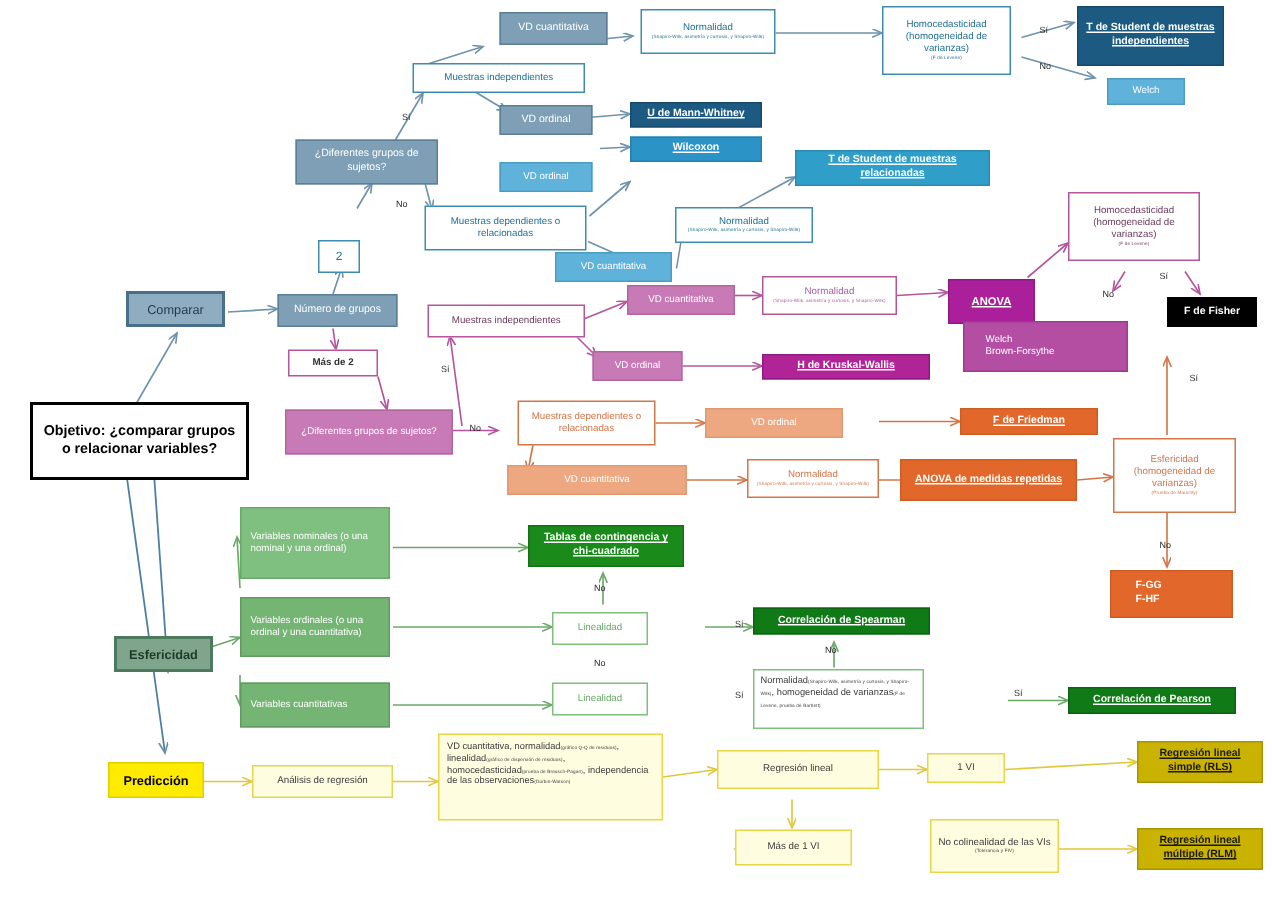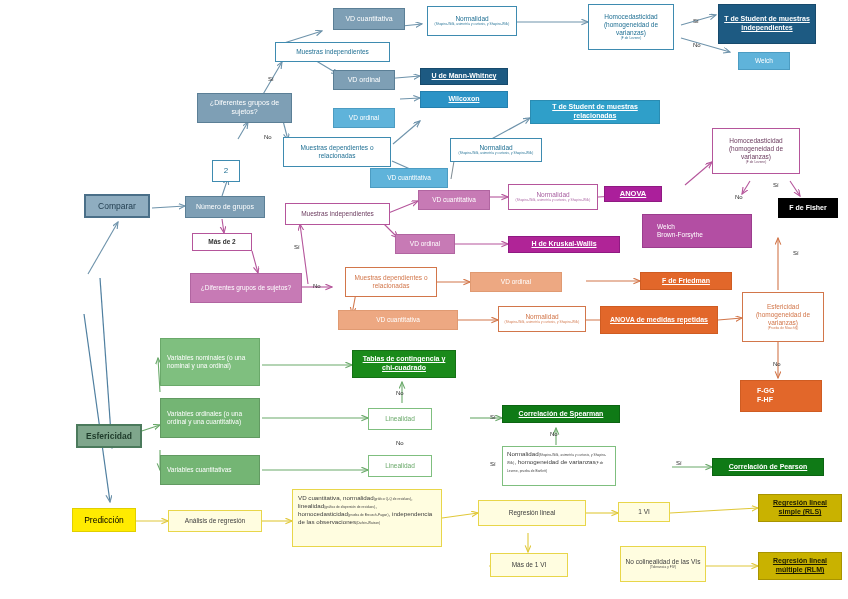--- a/index.html
+++ b/index.html
@@ -51,21 +51,21 @@
              justify-content:flex-start;text-align:left;}
   .greensteel{background:#7fa68c;color:#1e3b2a;border:2px solid #4b7a5c;font-weight:bold;font-size:8.5px;}
   .whitegreen{background:#fff;color:#6aa96a;border:1px solid #7fbf7f;font-size:6.5px;}
   .darkgreen{background:#1a8a1a;color:#ffffff;border:1px solid #157015;font-weight:bold;font-size:7px;
              text-decoration:underline;}
   .darkgreen2{background:#0f7a16;color:#ffffff;border:1px solid #0c6412;font-weight:bold;font-size:7px;
               text-decoration:underline;}
   .whitegreen2{background:#fff;color:#3c3c3c;border:1px solid #7fbf7f;font-size:6.2px;
                text-align:left;justify-content:flex-start;}
 
-  .yellowfill{background:#ffeb00;color:#000;border:1px solid #e0cf00;font-weight:normal;font-size:8.5px;}
+  .yellowfill{background:#ffeb00;color:#000;border:1px solid #e0cf00;font-weight:bold;font-size:8.5px;}
   .whiteyellow{background:#fffde0;color:#3c3c3c;border:1px solid #e8d64a;font-size:6.5px;}
   .whiteyellow2{background:#fffde0;color:#3c3c3c;border:1px solid #e8d64a;font-size:6.2px;
                 text-align:left;justify-content:flex-start;}
   .darkyellow{background:#c9b200;color:#1a1a00;border:1px solid #a89400;font-weight:bold;font-size:7px;
               text-decoration:underline;}
   .bullet{display:block;}
 </style>
 </head>
 <body>
 
@@ -166,20 +166,21 @@
       <path d="M568,566 L490,566"></path>
       <path d="M706,566 L758,566"></path>
     </g>
 
     <g stroke="#4f7fa0" stroke-width="1.2" fill="none" marker-end="url(#aSteel)">
       <path d="M100,278 L112,448"></path>
       <path d="M84,314 L110,502"></path>
     </g>
   </svg>
 
+  <div class="node goal" style="left:20px;top:268px;width:146px;height:52px;">Objetivo: ¿comparar grupos o relacionar variables?</div>
 
   <div class="node steelbox" style="left:84px;top:194px;width:66px;height:24px;">Comparar</div>
 
   <div class="node greensteel" style="left:76px;top:424px;width:66px;height:24px;">Esfericidad</div>
 
   <div class="node yellowfill" style="left:72px;top:508px;width:64px;height:24px;">Predicción</div>
 
   <div class="node steelfill" style="left:185px;top:196px;width:80px;height:22px;">Número de grupos</div>
 
   <div class="node whiteblue" style="left:212px;top:160px;width:28px;height:22px;font-size:8px;">2</div>
@@ -231,21 +232,21 @@
 
   <div class="node pinkfill" style="left:418px;top:190px;width:72px;height:20px;">VD cuantitativa</div>
 
   <div class="node pinkfill" style="left:395px;top:234px;width:60px;height:20px;">VD ordinal</div>
 
   <div class="node whitepurple" style="left:508px;top:184px;width:90px;height:26px;flex-direction:column;">
     <span>Normalidad</span>
     <span class="sub">(Shapiro-Wilk, asimetría y curtosis, y Shapiro-Wilk)</span>
   </div>
 
-  <div class="node magenta" style="left:604px;top:186px;width:58px;height:16px;">ANOVA</div>
+  <div class="node magenta" style="left:632px;top:186px;width:58px;height:30px;">ANOVA</div>
 
   <div class="node whitepink" style="left:712px;top:128px;width:88px;height:46px;flex-direction:column;">
     <span>Homocedasticidad (homogeneidad de varianzas)</span>
     <span class="sub">(F de Levene)</span>
   </div>
 
   <div class="node blackbox" style="left:778px;top:198px;width:60px;height:20px;">F de Fisher</div>
 
   <div class="node plumlist" style="left:642px;top:214px;width:110px;height:34px;flex-direction:column;
               align-items:flex-start;padding-left:14px;justify-content:center;">

